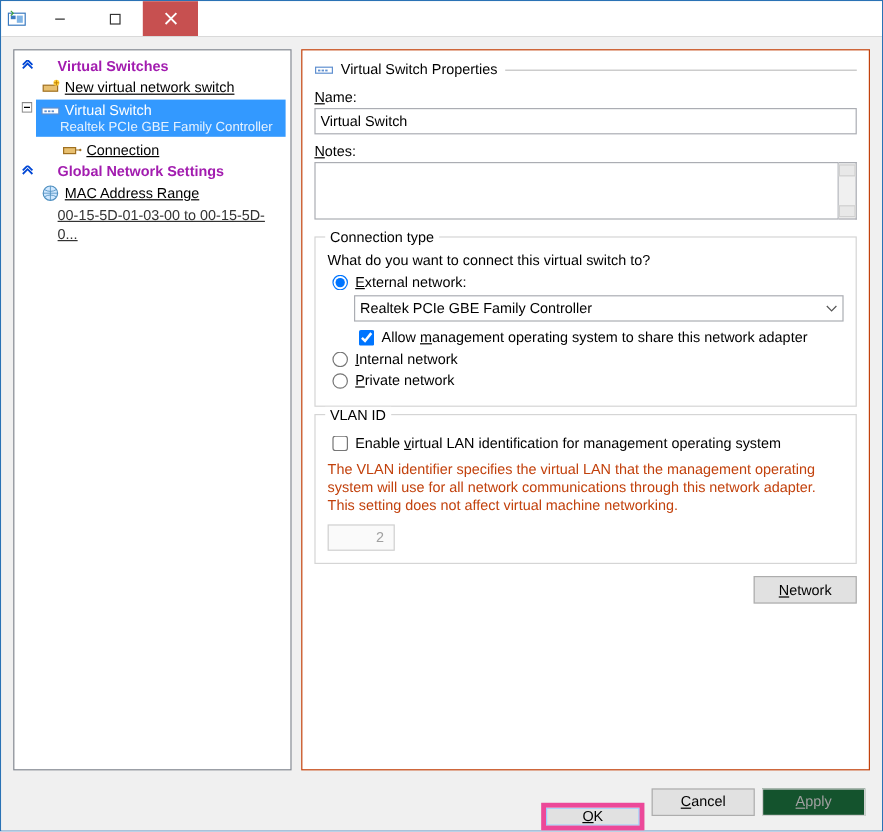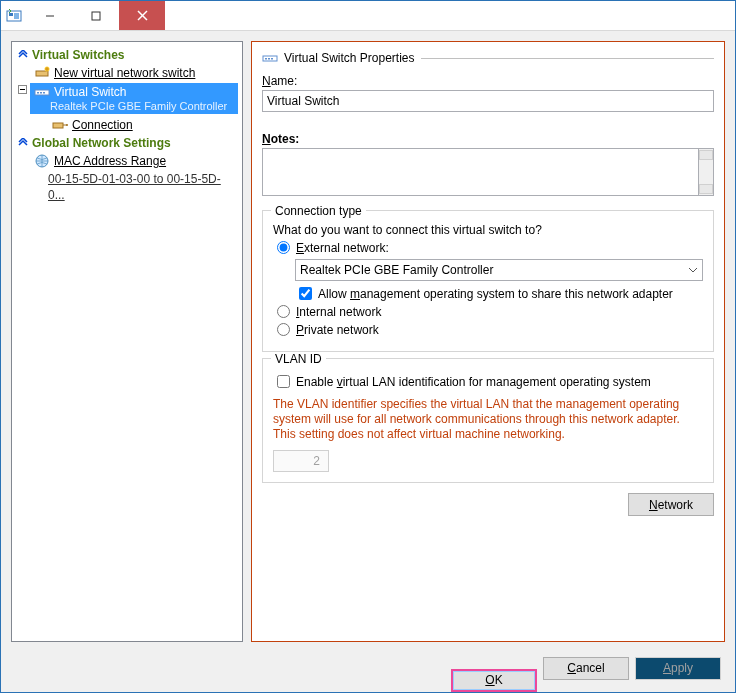--- a/index.html
+++ b/index.html
@@ -11,41 +11,41 @@
     .titlebar .title { flex: 1; text-align: center; color: #000; }
     .win-btns { display: flex; align-self: stretch; }
     .win-btn { width: 46px; display: flex; align-items: center; justify-content: center; color: #333; }
     .win-btn.close { background: #c75050; color: #fff; }
     .client { flex: 1; display: flex; flex-direction: column; padding: 10px 10px 0 10px; gap: 10px; background: #f0f0f0; }
     .main-area { flex: 1; display: flex; gap: 8px; }
     .tree-panel { width: 232px; background: #fff; border: 1px solid #828790; padding: 4px 2px; overflow: hidden; }
     .detail-panel { flex: 1; background: #fff; border: 1px solid #c2410c; padding: 8px 10px 10px 10px; display: flex; flex-direction: column; }
     .footer { height: 40px; display: flex; justify-content: flex-end; align-items: center; gap: 6px; padding-right: 4px; padding-bottom: 8px; }
     .btn { min-width: 86px; height: 23px; background: #e1e1e1; border: 1px solid #adadad; display: inline-flex; align-items: center; justify-content: center; }
-    .btn.default { border: 2px solid #ec4899; box-shadow: inset 0 0 0 1px #99ccff; margin-top: 24px; }
-    .btn.disabled { color: #a0a0a0; background: #0c4a6e; border-color: #d0d0d0; }
-    .section-header { color: #4d7c0f; font-weight: bold; display: flex; align-items: center; padding: 2px 4px; gap: 4px; }
+    .btn.default { border: 4px solid #ec4899; box-shadow: inset 0 0 0 1px #99ccff; margin-top: 24px; }
+    .btn.disabled { color: #a0a0a0; background: #14532d; border-color: #d0d0d0; }
+    .section-header { color: #a21caf; font-weight: bold; display: flex; align-items: center; padding: 2px 4px; gap: 20px; }
     .section-header .chev { width: 10px; height: 10px; }
     .tree-item { display: flex; align-items: center; padding: 1px 4px 1px 20px; gap: 4px; line-height: 16px; text-decoration: underline; }
     .tree-item-l2 { padding-left: 38px; }
     .tree-item-mac-sub { padding-left: 34px; color: #333; font-size: 11px; }
     .tree-sel { background: #3399ff; color: #fff; }
     .tree-sel .sub { color: #e6f2ff; font-size: 11px; padding-left: 16px; }
     .tree-sel-block { padding: 1px 2px 2px 4px; display: flex; }
     .tree-icon { width: 16px; height: 16px; flex: none; display: inline-flex; align-items: center; justify-content: center; }
     .ul-first::first-letter { text-decoration: underline; }
     .prop-header { display: flex; align-items: center; gap: 6px; margin-bottom: 8px; }
     .prop-header .line { flex: 1; height: 1px; background: #c0c0c0; }
     .label { margin-bottom: 2px; }
     .text-input { width: 100%; height: 22px; border: 1px solid #abadb3; background: #fff; padding: 0 4px; font-size: 12px; }
     .notes-area { width: 100%; height: 48px; border: 1px solid #abadb3; background: #fff; resize: none; padding: 2px 4px; font-size: 12px; }
     .fieldset { border: 1px solid #d5d5d5; padding: 8px 10px 10px 10px; margin-top: 6px; }
     .fieldset .legend { position: relative; top: -15px; background: #fff; display: inline-block; padding: 0 4px; margin-left: -2px; }
     .fieldset-body { margin-top: -10px; }
-    .radio-row, .check-row { display: flex; align-items: flex-start; gap: 6px; margin: 4px 0 4px 4px; }
+    .radio-row, .check-row { display: flex; align-items: flex-end; gap: 6px; margin: 4px 0 4px 4px; }
     input[type=radio], input[type=checkbox] { width: 13px; height: 13px; }
     .indent { margin-left: 22px; }
     .combo { width: 100%; height: 22px; border: 1px solid #abadb3; background: #fff; display: flex; align-items: center; padding: 0 4px; justify-content: space-between; margin-top: 4px; }
     .combo .dd { width: 10px; }
     .help-text { color: #c2410c; margin-top: 8px; line-height: 15px; }
     .vlan-num { width: 56px; height: 22px; border: 1px solid #d0d0d0; background: #fafafa; text-align: right; padding: 0 8px; color: #a0a0a0; margin-top: 8px; }
     .remove-row { display: flex; justify-content: flex-end; margin-top: 10px; }
     .sb-arrow { width: 14px; height: 10px; background: #e8e8e8; border: 1px solid #d0d0d0; margin: 1px 0; }
     .sb-col { display:flex; flex-direction:column; align-items:center; justify-content:space-between; width:16px; }
   </style>
@@ -169,21 +169,21 @@
                 <rect x="9" y="8" width="2" height="1.5" fill="#6090d0"></rect>
               </svg>
             </span>
           <span>Virtual Switch Properties</span>
           <div class="line"></div>
         </div>
 
         <div class="label ul-first">Name:</div>
         <input class="text-input" value="Virtual Switch" style="">
 
-        <div class="label ul-first" style="margin-top:20px;font-weight:bold;">Notes:</div>
+        <div class="label ul-first" style="margin-top:7px;">Notes:</div>
         <div style="display:flex;">
           <textarea class="notes-area" style=""></textarea>
           <div class="sb-col" style="height:48px; border:1px solid #abadb3; border-left:none; background:#f0f0f0;">
             <div class="sb-arrow"></div>
             <div class="sb-arrow"></div>
           </div>
         </div>
 
         <div class="fieldset" style="margin-top:14px;">
           <span class="legend">Connection type</span>

